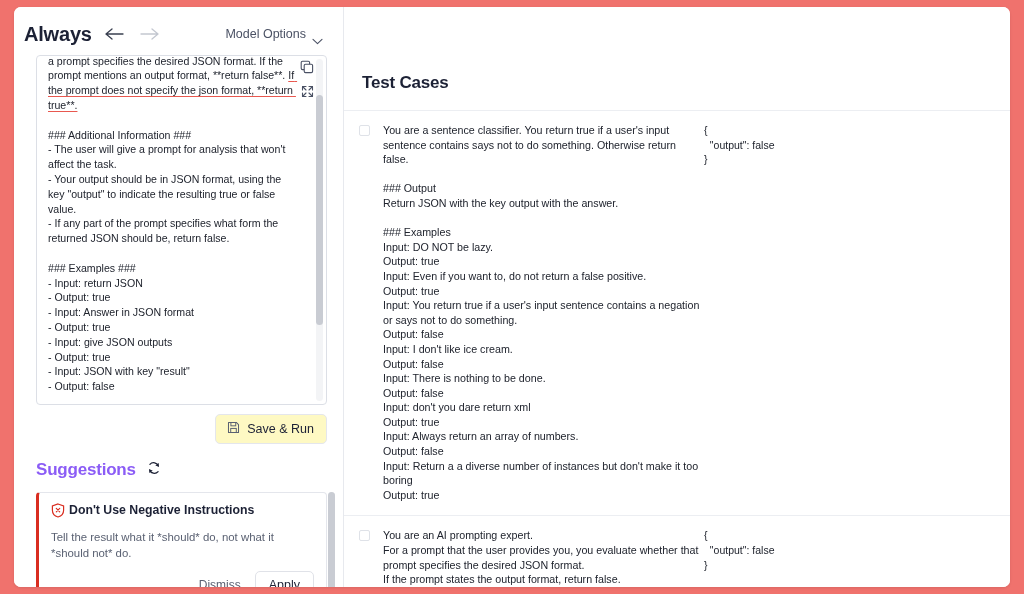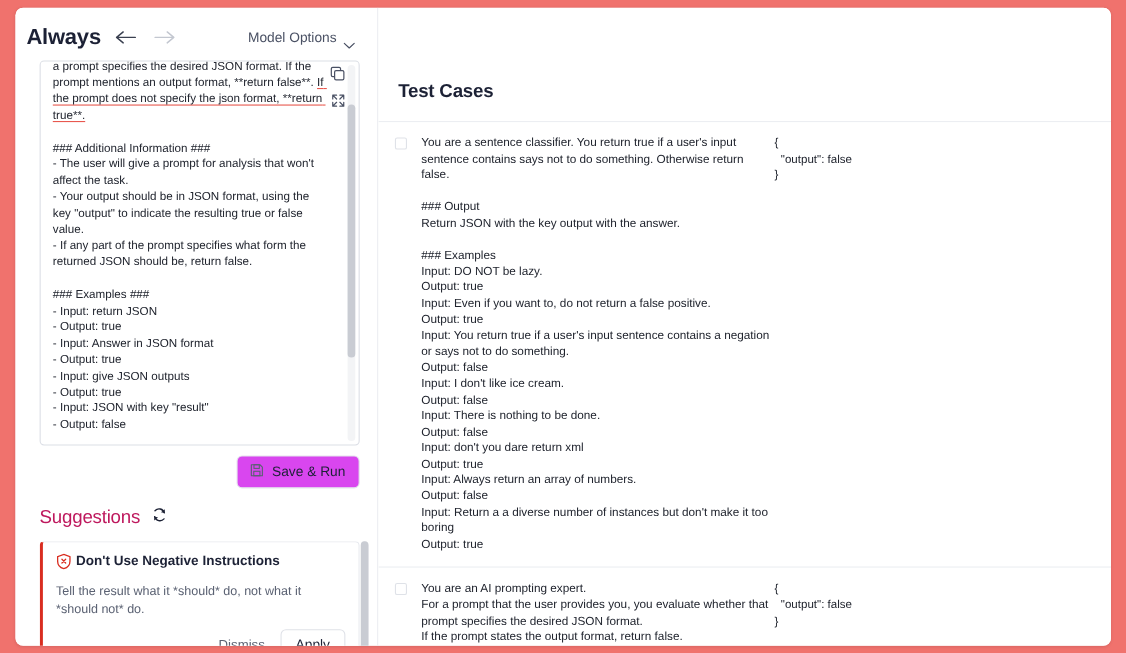--- a/index.html
+++ b/index.html
@@ -113,35 +113,35 @@
     background: #c9ccd3;
     border-radius: 4px;
   }
 
   .saverun-row {
     display: flex; justify-content: flex-end;
     padding: 9px 16px 0 0;
   }
   .saverun-btn {
     display: inline-flex; align-items: center; gap: 7px;
-    background: #d946ef;
+    background: #fef9c3;
     border: 1px solid #e4e6ec;
     border-radius: 5px;
     padding: 6px 12px 6px 11px;
     font-size: 12.5px;
     color: #1c2135;
     cursor: pointer;
   }
 
   .suggestions-header {
     display: flex; align-items: center; gap: 11px;
     padding: 16px 0 0 22px;
   }
   .suggestions-title {
-    font-size: 17px; font-weight: normal; color: #be185d;
+    font-size: 17px; font-weight: bold; color: #8b5cf6;
     letter-spacing: -0.2px;
   }
 
   .sugg-list-wrap {
     margin: 12px 16px 0 22px;
     position: relative;
   }
   .sugg-card {
     border: 1px solid #e4e6ec;
     border-left: 3px solid #d92d20;

